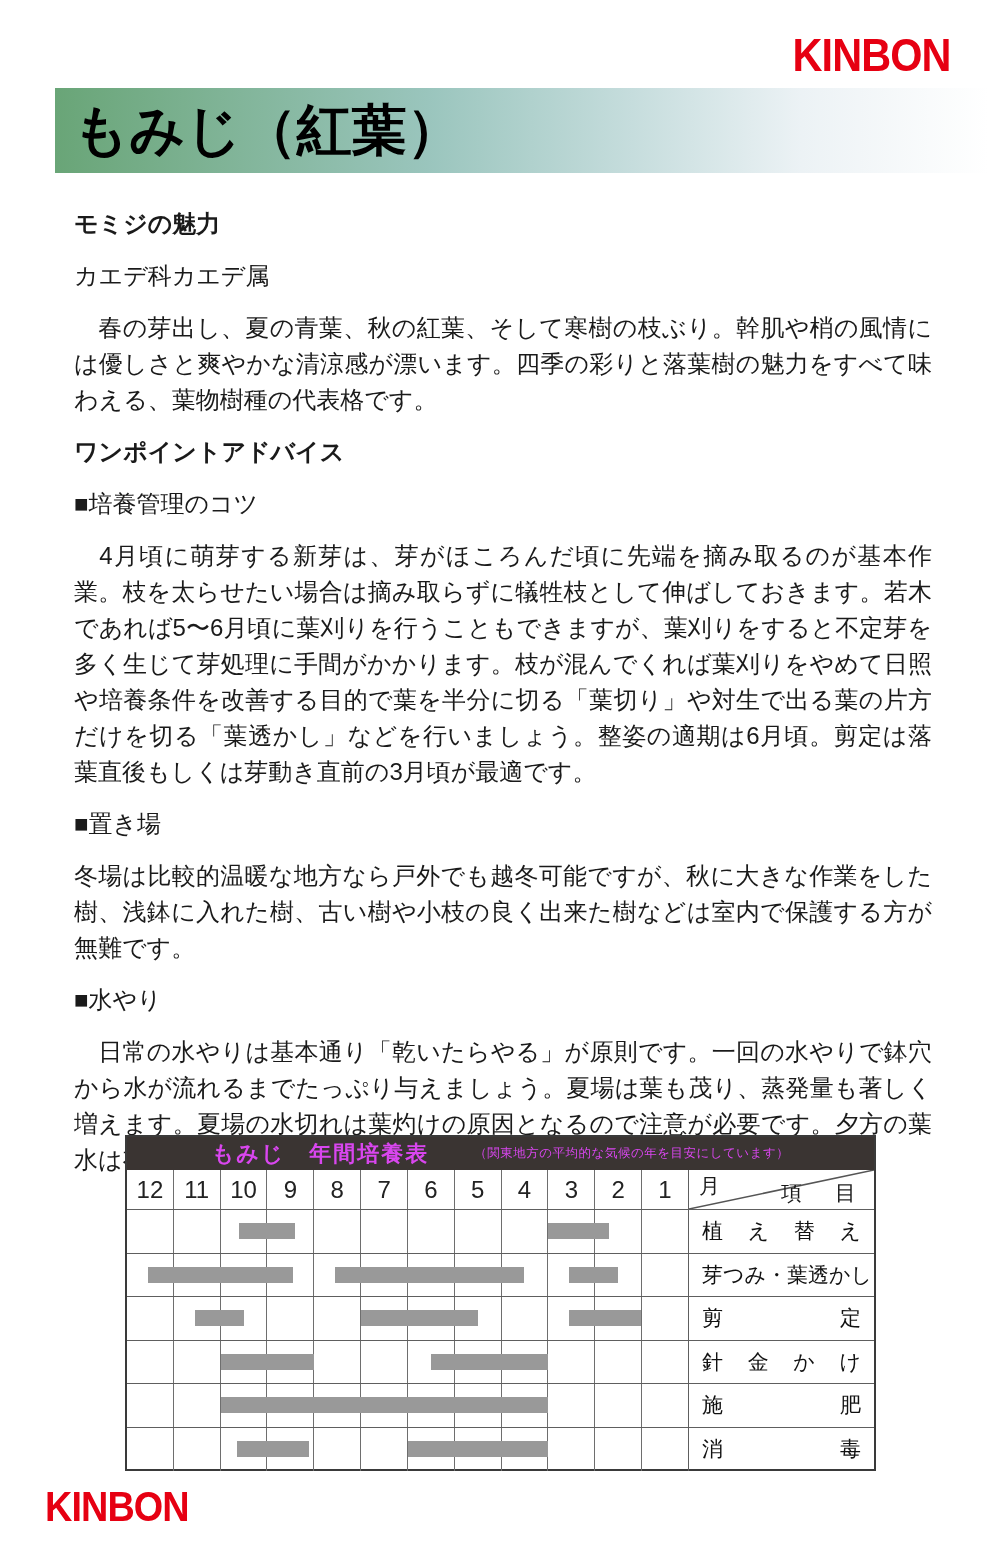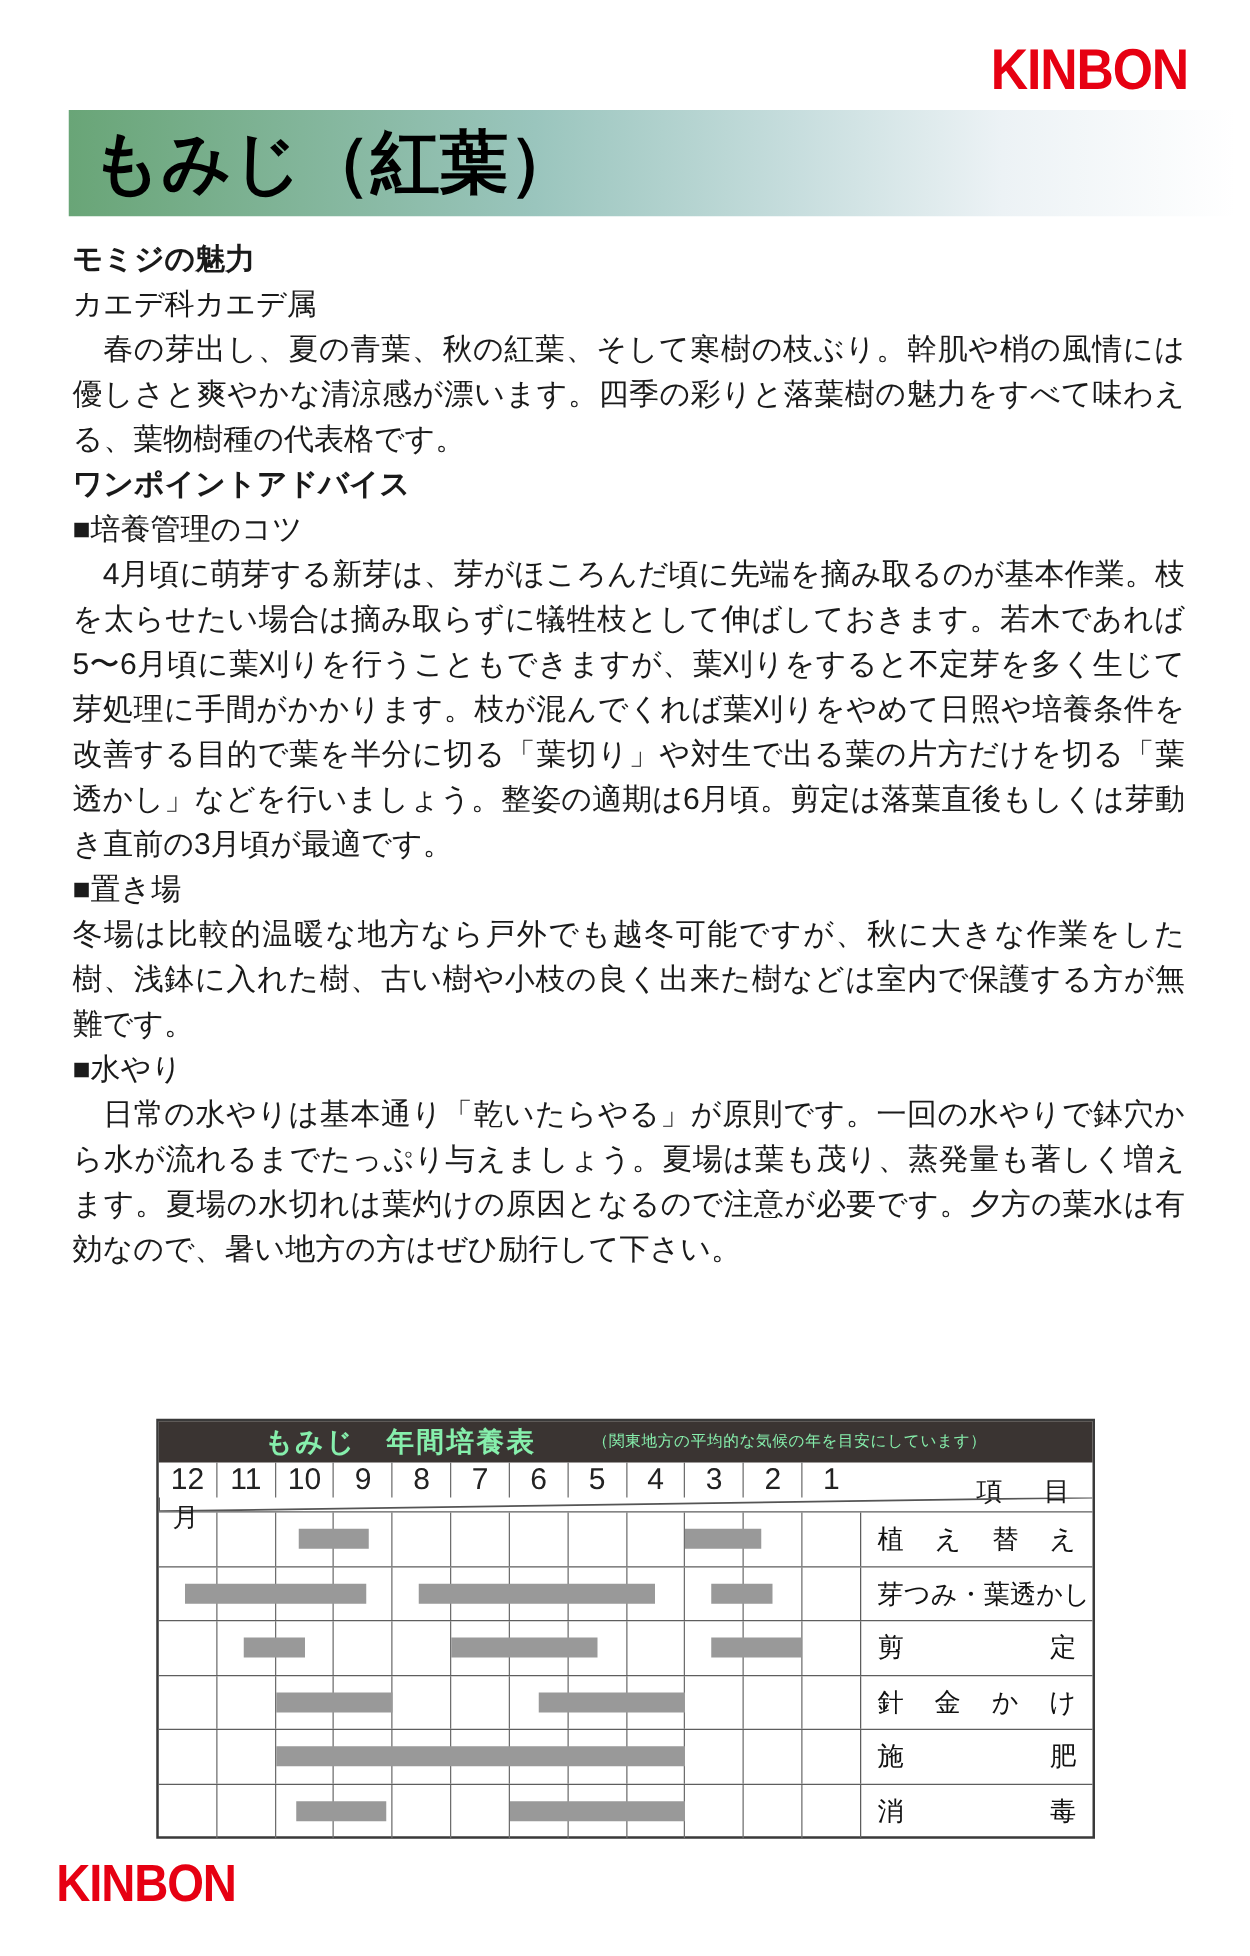--- a/index.html
+++ b/index.html
@@ -19,38 +19,38 @@
   }
   .banner-title{
     font-family:"Liberation Serif","DejaVu Serif",serif;
     font-weight:bold;font-size:55px;line-height:85px;padding-left:18px;
     color:#000;white-space:nowrap;
   }
   .content{
     position:absolute;left:58px;top:190px;width:890px;
     font-size:24px;line-height:36px;text-align:justify;
   }
-  .content p{margin:0;}
+  .content p{margin:16px;}
   .h-bold{font-weight:bold;}
   .gap-top{margin-top:26px;}
   
   .ctable{
     position:absolute;left:125px;top:1135px;width:751px;height:336px;
     border:2px solid #3a3a3a;box-sizing:border-box;background:#fff;
   }
   .ctable-titlebar{
     height:33px;display:flex;align-items:center;justify-content:center;
-    color:#86efac;white-space:nowrap;gap:39px;
+    color:#d946ef;white-space:nowrap;gap:39px;
   }
   .ctable-title-main{
     font-family:"Liberation Serif","DejaVu Serif",serif;font-weight:bold;
     font-size:22px;letter-spacing:2px;
   }
   .ctable-title-sub{font-size:12.5px;margin-left:6px;letter-spacing:0.5px;}
-  .mrow{display:flex;height:40px;border-bottom:1px solid #5e5e5e;box-sizing:border-box;flex-direction:column;}
+  .mrow{display:flex;height:40px;border-bottom:1px solid #5e5e5e;box-sizing:border-box;}
   .marea{width:561px;display:flex;position:relative;box-sizing:border-box;}
   .mcell{
     flex:1;display:flex;align-items:center;justify-content:center;
     font-size:24px;color:#222;border-right:1px solid #6e6e6e;box-sizing:border-box;
   }
   .mcell:nth-child(12){border-right:none;}
   .corner{
     flex:1;position:relative;border-left:1px solid #5e5e5e;box-sizing:border-box;
     font-size:21px;
   }

